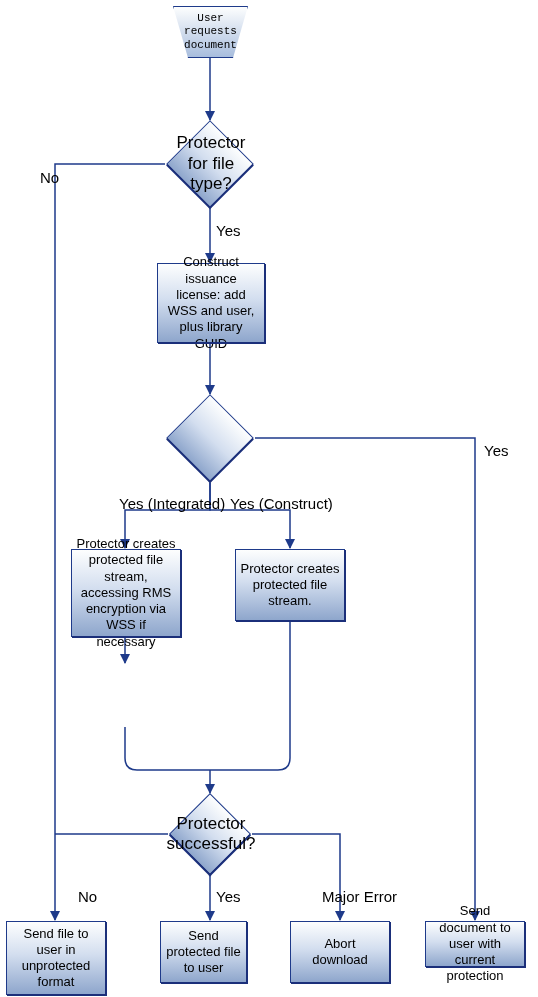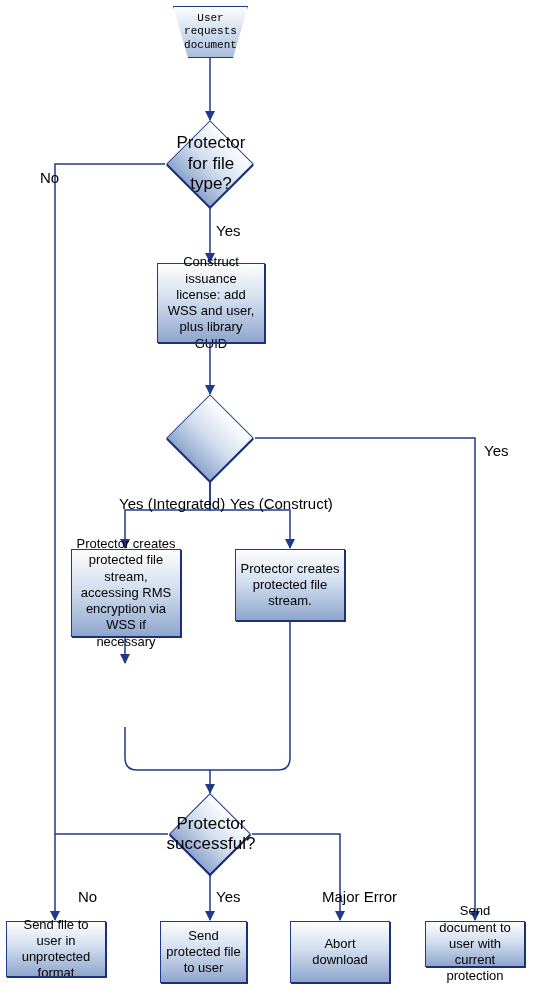--- a/index.html
+++ b/index.html
@@ -180,21 +180,21 @@
   <div class="box" style="left:235px; top:549px; width:110px; height:72px;">Protector creates protected file stream.</div>
 
   <div class="box" style="left:71px; top:549px; width:110px; height:88px;">Protector creates protected file stream, accessing RMS encryption via WSS if necessary</div>
 
 
   <div class="decision-wrap" style="left:181px; top:805px; width:58px; height:58px;">
     <div class="decision-shape"></div>
   </div>
   <div class="decision-label-outer" style="left:169px; top:810px; width:84px; height:48px;">Protector successful?</div>
 
-  <div class="box" style="left:6px;   top:921px; width:100px; height:56px;">Send file to user in unprotected format</div>
+  <div class="box" style="left:6px;   top:921px; width:100px; height:74px;">Send file to user in unprotected format</div>
   <div class="box" style="left:160px; top:921px; width:87px; height:62px;">Send protected file to user</div>
   <div class="box" style="left:290px; top:921px; width:100px; height:62px;">Abort download</div>
   <div class="box" style="left:425px; top:921px; width:100px; height:46px;">Send document to user with current protection</div>
 
   <div class="edge-label" style="left:216px; top:222px;">Yes</div>
   <div class="edge-label" style="left:40px;  top:169px;">No</div>
   <div class="edge-label" style="left:99px;  top:495px;margin-left:20px;">Yes (Integrated)</div>
   <div class="edge-label" style="left:230px; top:495px;">Yes (Construct)</div>
   <div class="edge-label" style="left:484px; top:442px;">Yes</div>
   <div class="edge-label" style="left:216px; top:888px;">Yes</div>

